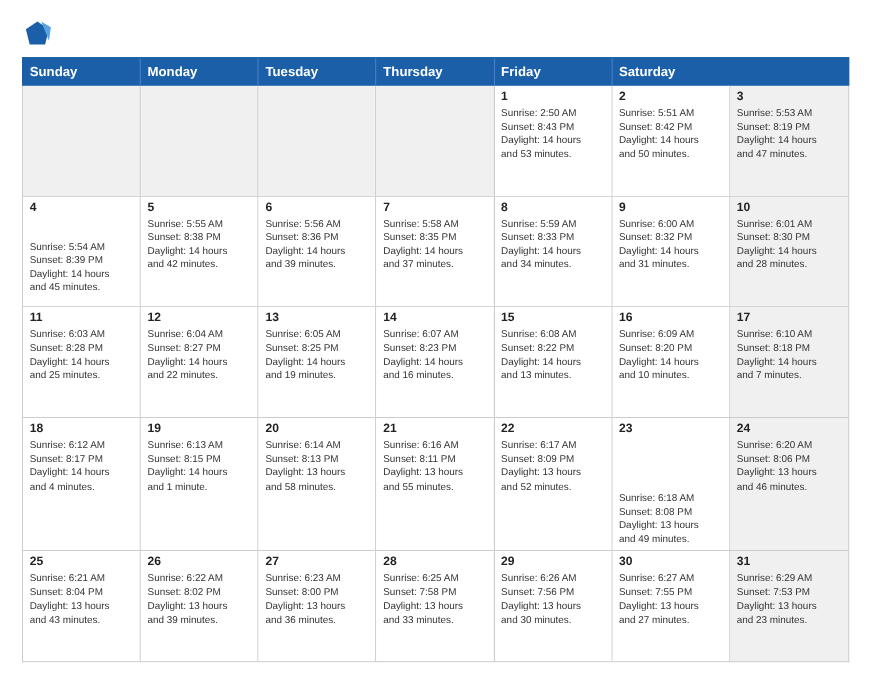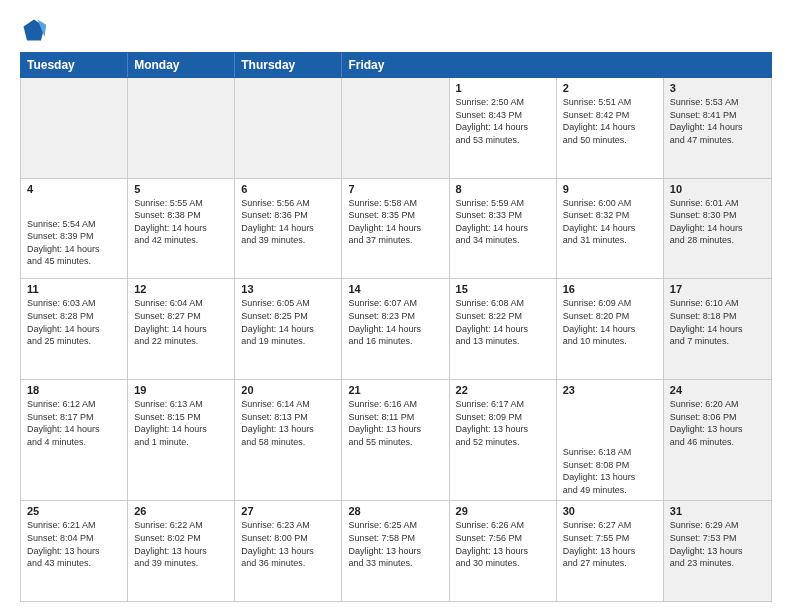--- a/index.html
+++ b/index.html
@@ -130,24 +130,26 @@
       </div>
     </div>
     <div class="title-area">
       <div class="month-title"></div>
       <div class="location-title"></div>
     </div>
   </div>
 
   <div class="calendar">
     <div class="cal-header">
+    <div class="cal-header-cell">Sunday</div>
+        <div class="cal-header-cell">Monday</div>
         <div class="cal-header-cell">Tuesday</div>
-        <div class="cal-header-cell">Monday</div>
         <div class="cal-header-cell">Thursday</div>
         <div class="cal-header-cell">Friday</div>
+        <div class="cal-header-cell">Saturday</div>
       </div>
     <div class="cal-body">
     <div class="cal-row">
           <div class="cal-cell empty shaded"></div>
           <div class="cal-cell empty shaded"></div>
           <div class="cal-cell empty shaded"></div>
           <div class="cal-cell empty shaded"></div>
           <div class="cal-cell">
             <div class="day-num">1</div>
             <div class="cell-info" style="white-space: pre-line;">Sunrise: 2:50 AM
@@ -158,21 +160,21 @@
           <div class="cal-cell">
             <div class="day-num">2</div>
             <div class="cell-info" style="white-space: pre-line;">Sunrise: 5:51 AM
 Sunset: 8:42 PM
 Daylight: 14 hours
 and 50 minutes.</div>
           </div>
           <div class="cal-cell shaded">
             <div class="day-num">3</div>
             <div class="cell-info" style="white-space: pre-line;">Sunrise: 5:53 AM
-Sunset: 8:41 PM
+Sunset: 8:19 PM
 Daylight: 14 hours
 and 47 minutes.</div>
           </div>
         </div>
         <div class="cal-row">
           <div class="cal-cell">
             <div class="day-num">4</div>
             <div class="cell-info" style="white-space: pre-line; margin-top: 21px;">Sunrise: 5:54 AM
 Sunset: 8:39 PM
 Daylight: 14 hours

